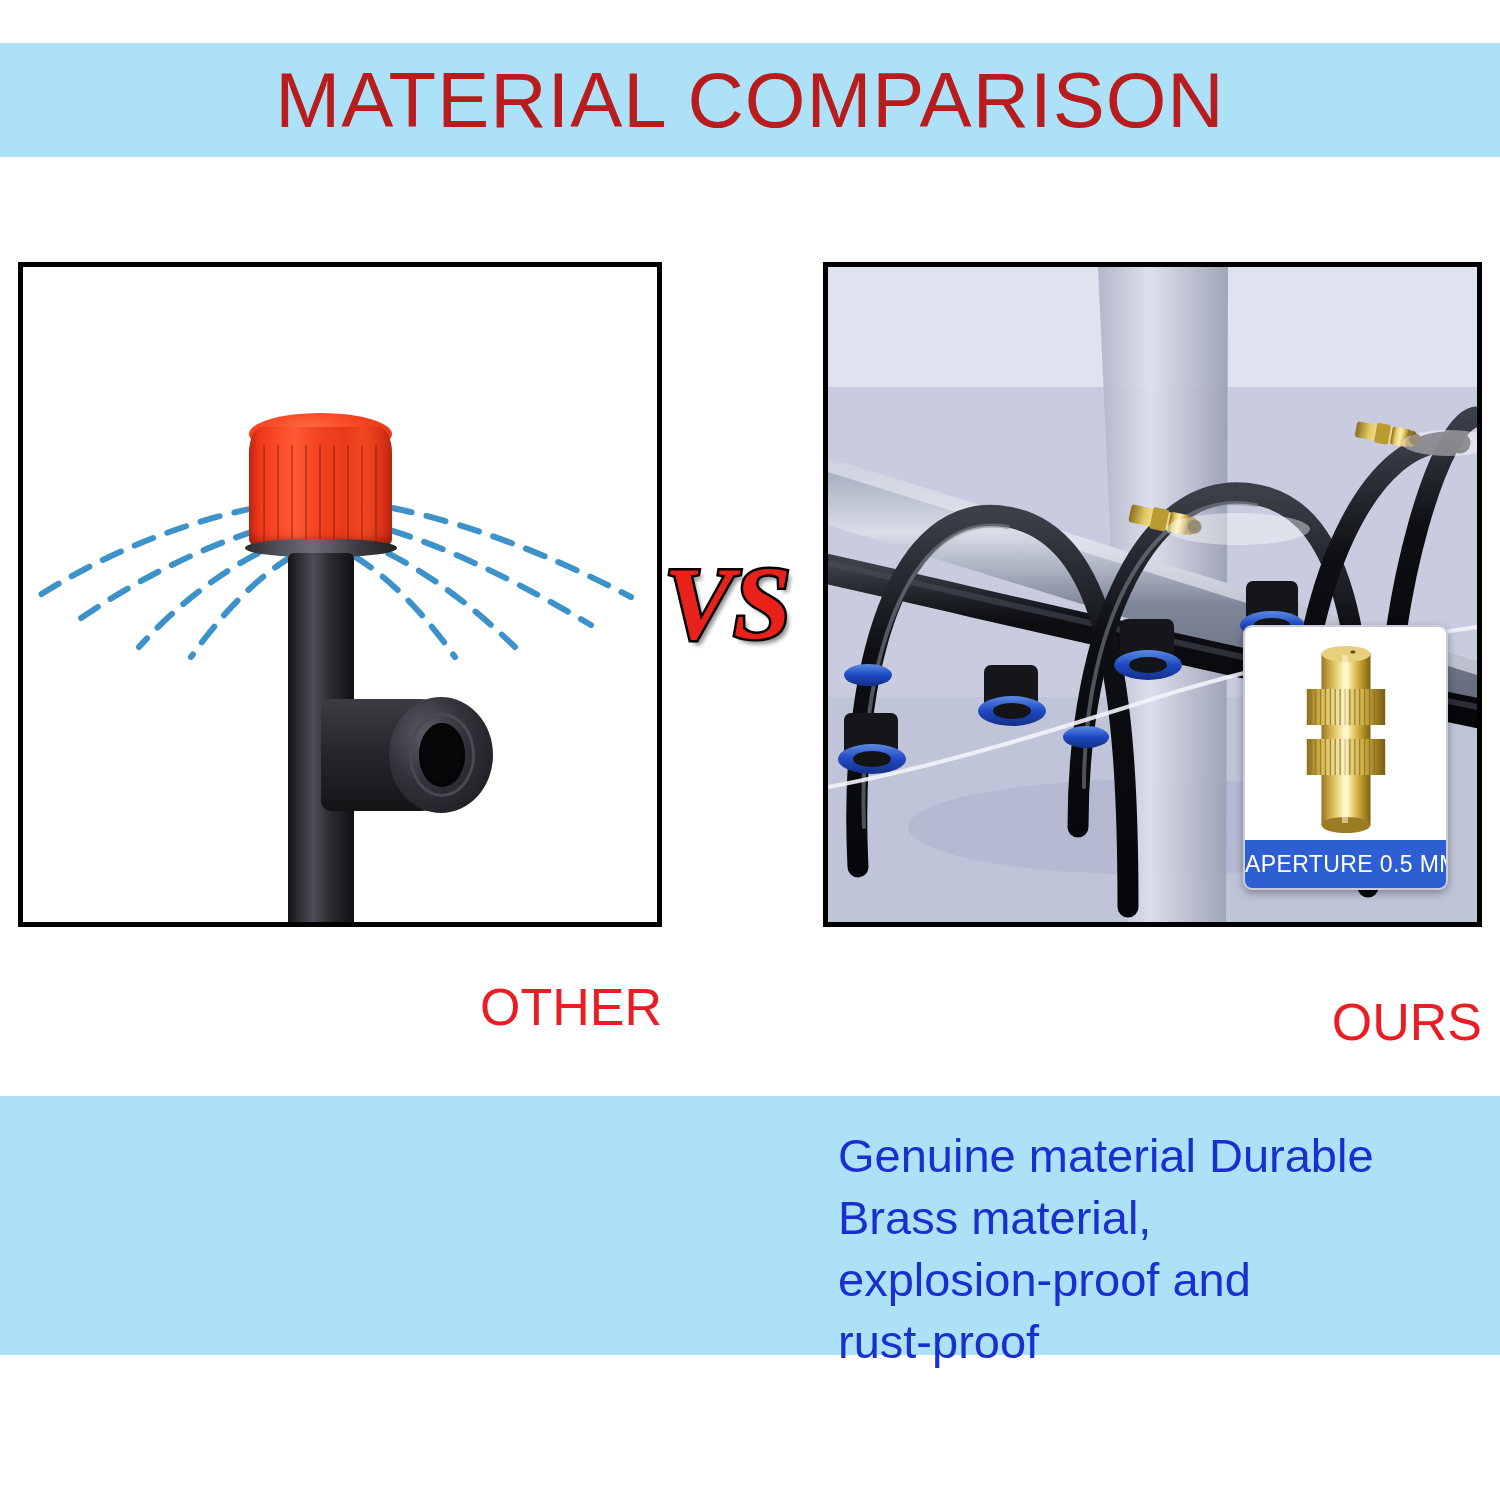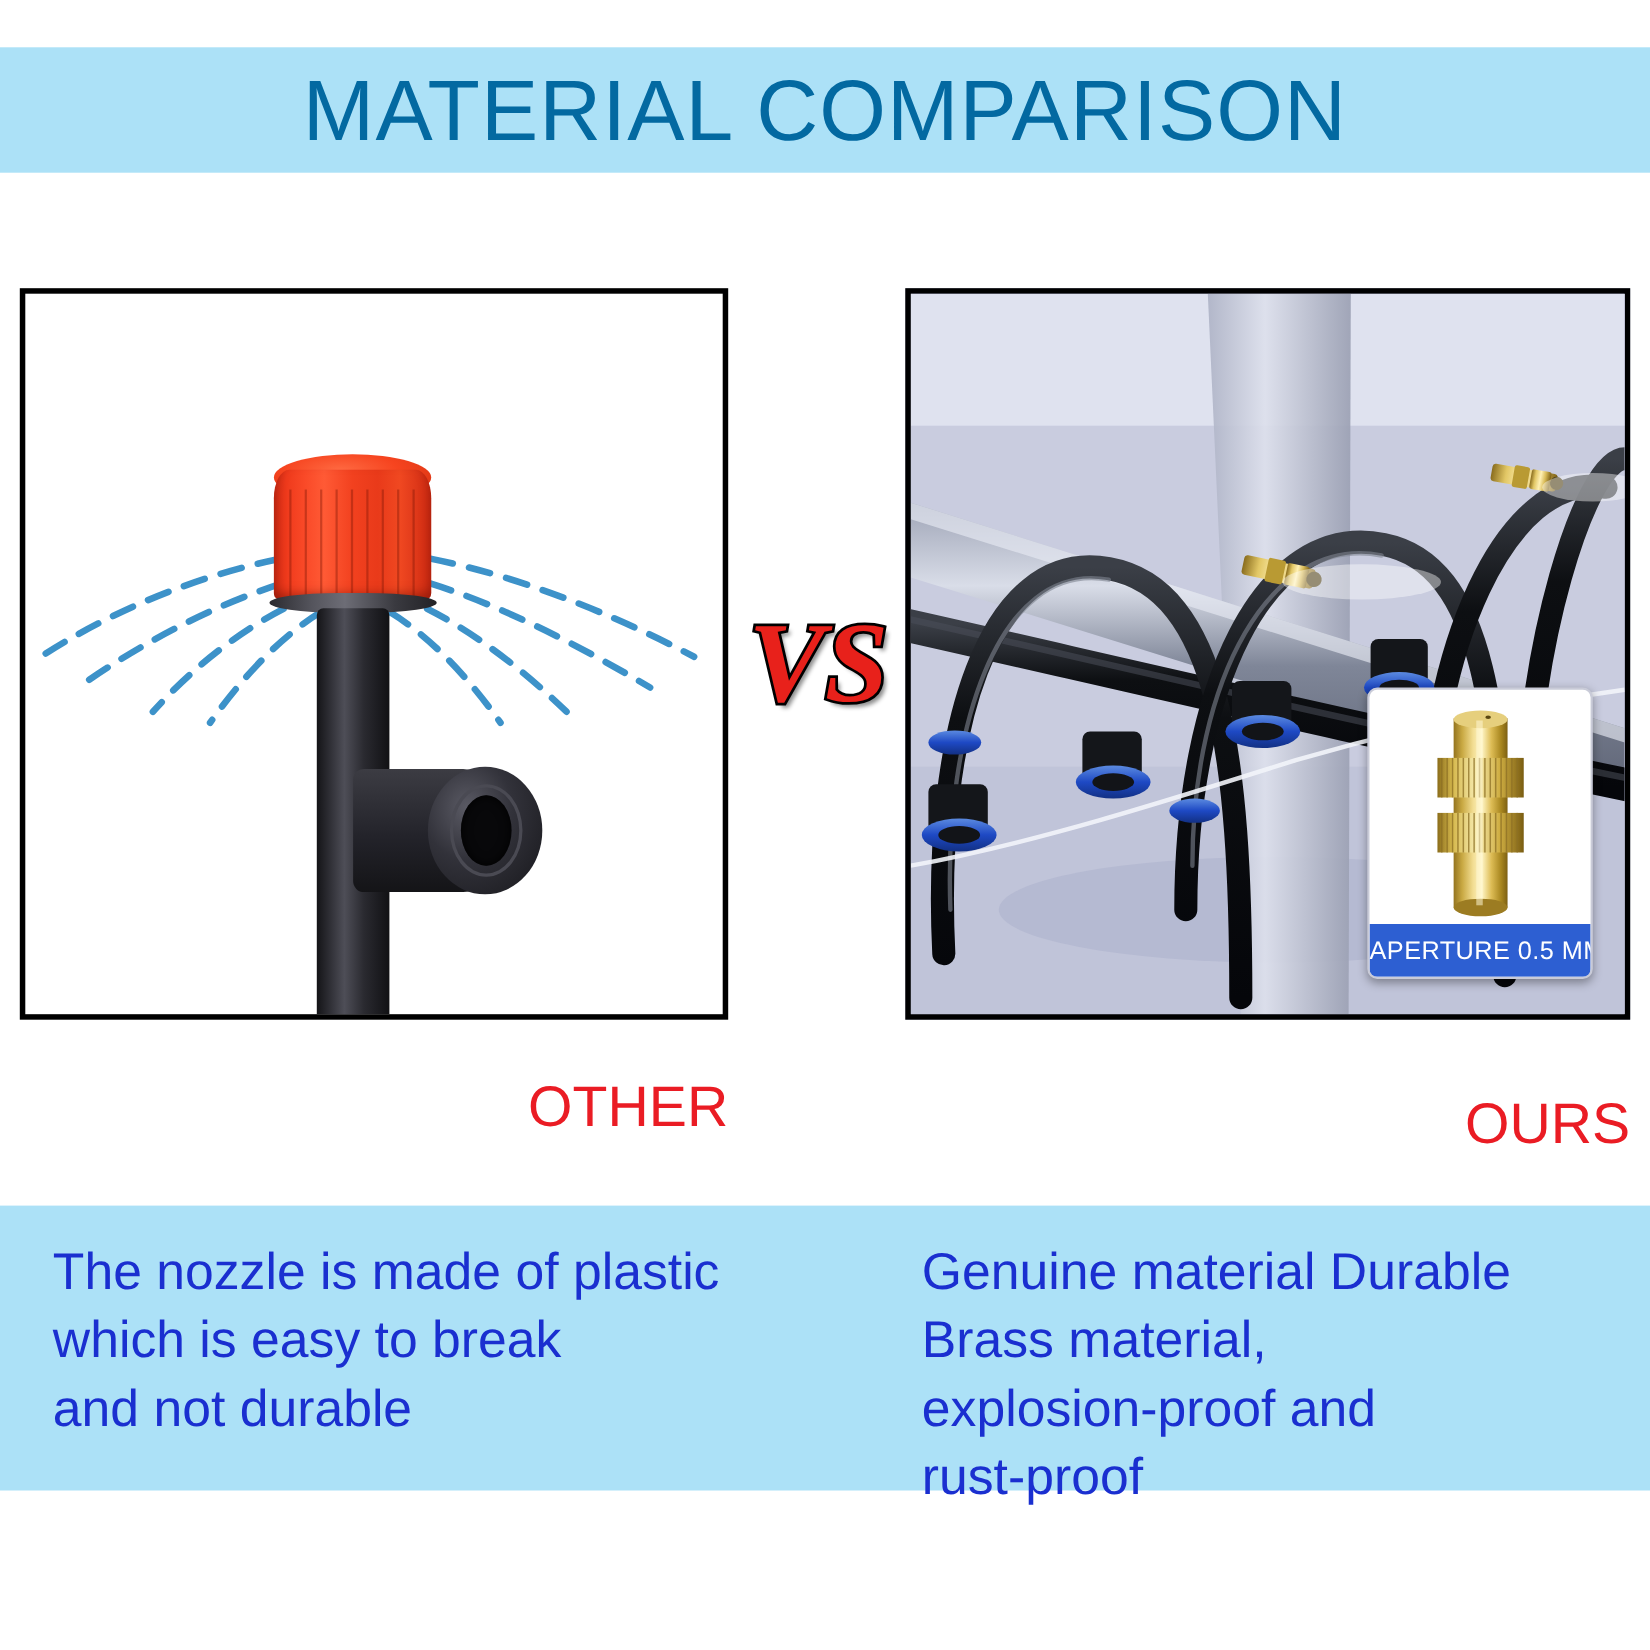--- a/index.html
+++ b/index.html
@@ -26,21 +26,21 @@
     background: #ace1f7;
   }
   #header-title {
     position: absolute;
     left: 0;
     top: 50px;
     width: 1500px;
     height: 100px;
     line-height: 100px;
     text-align: center;
-    color: #0369a1;
+    color: #b91c1c;
     font-family: "Liberation Sans", sans-serif;
     font-weight: 400;
     font-size: 78px;
     letter-spacing: 1px;
     white-space: nowrap;
   }
 
   
   .panel {
     position: absolute;
@@ -212,21 +212,20 @@
     white-space: nowrap;
   }
 
   
   #vs-mark {
     position: absolute;
     left: 664px;
     top: 548px;
     width: 160px;
     height: 110px;
-    text-align: center;
     line-height: 110px;
     font-family: "Liberation Serif", serif;
     font-weight: bold;
     font-style: italic;
     font-size: 104px;
     color: #e8211b;
     -webkit-text-stroke: 5px #000000;
     paint-order: stroke fill;
     text-shadow: 4px 5px 4px rgba(0,0,0,.45);
   }
@@ -509,21 +508,18 @@
       </div>
     </div>
   </div>
 
   <div id="vs-mark">VS</div>
 
   <div id="caption-other" class="caption">OTHER</div>
   <div id="caption-ours" class="caption">OURS</div>
 
   <div id="bottom-band"></div>
-  <div id="desc-other" class="desc">The nozzle is made of plastic
- which is easy to break
-and not durable</div>
   <div id="desc-ours" class="desc">Genuine material Durable
 Brass material,
 explosion-proof and
 rust-proof</div>
 
 </div>
 
 </body></html>

